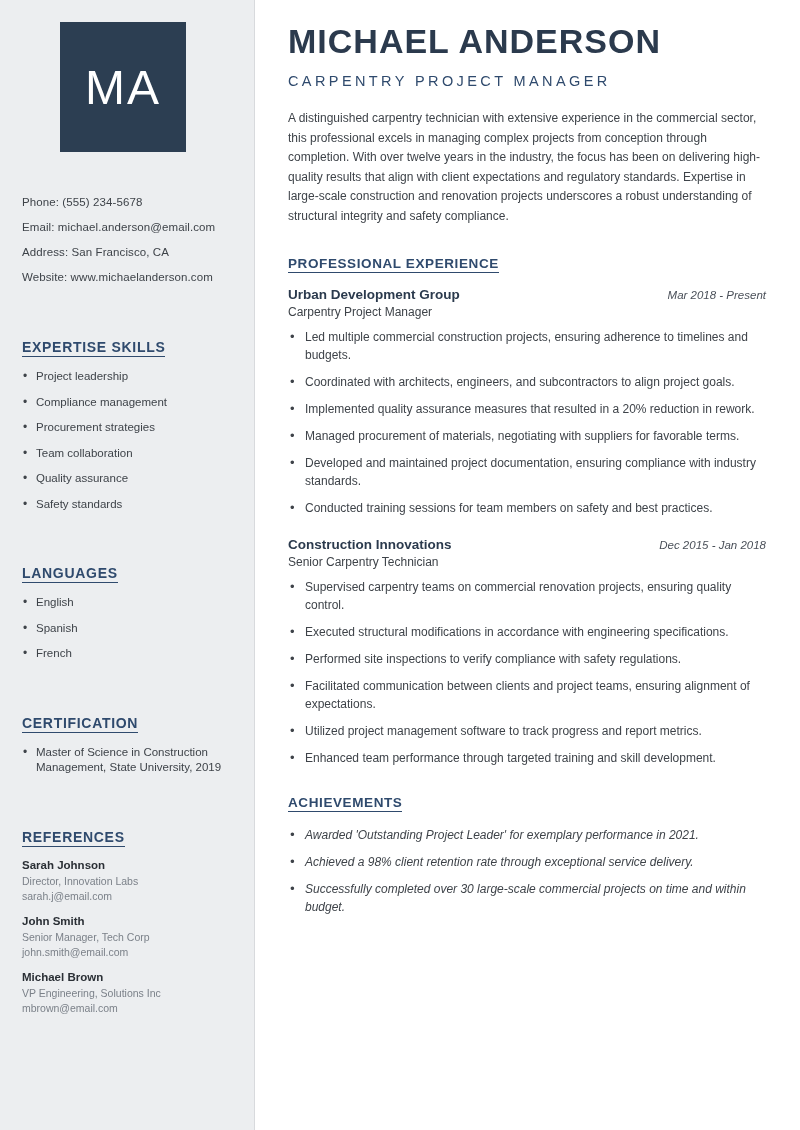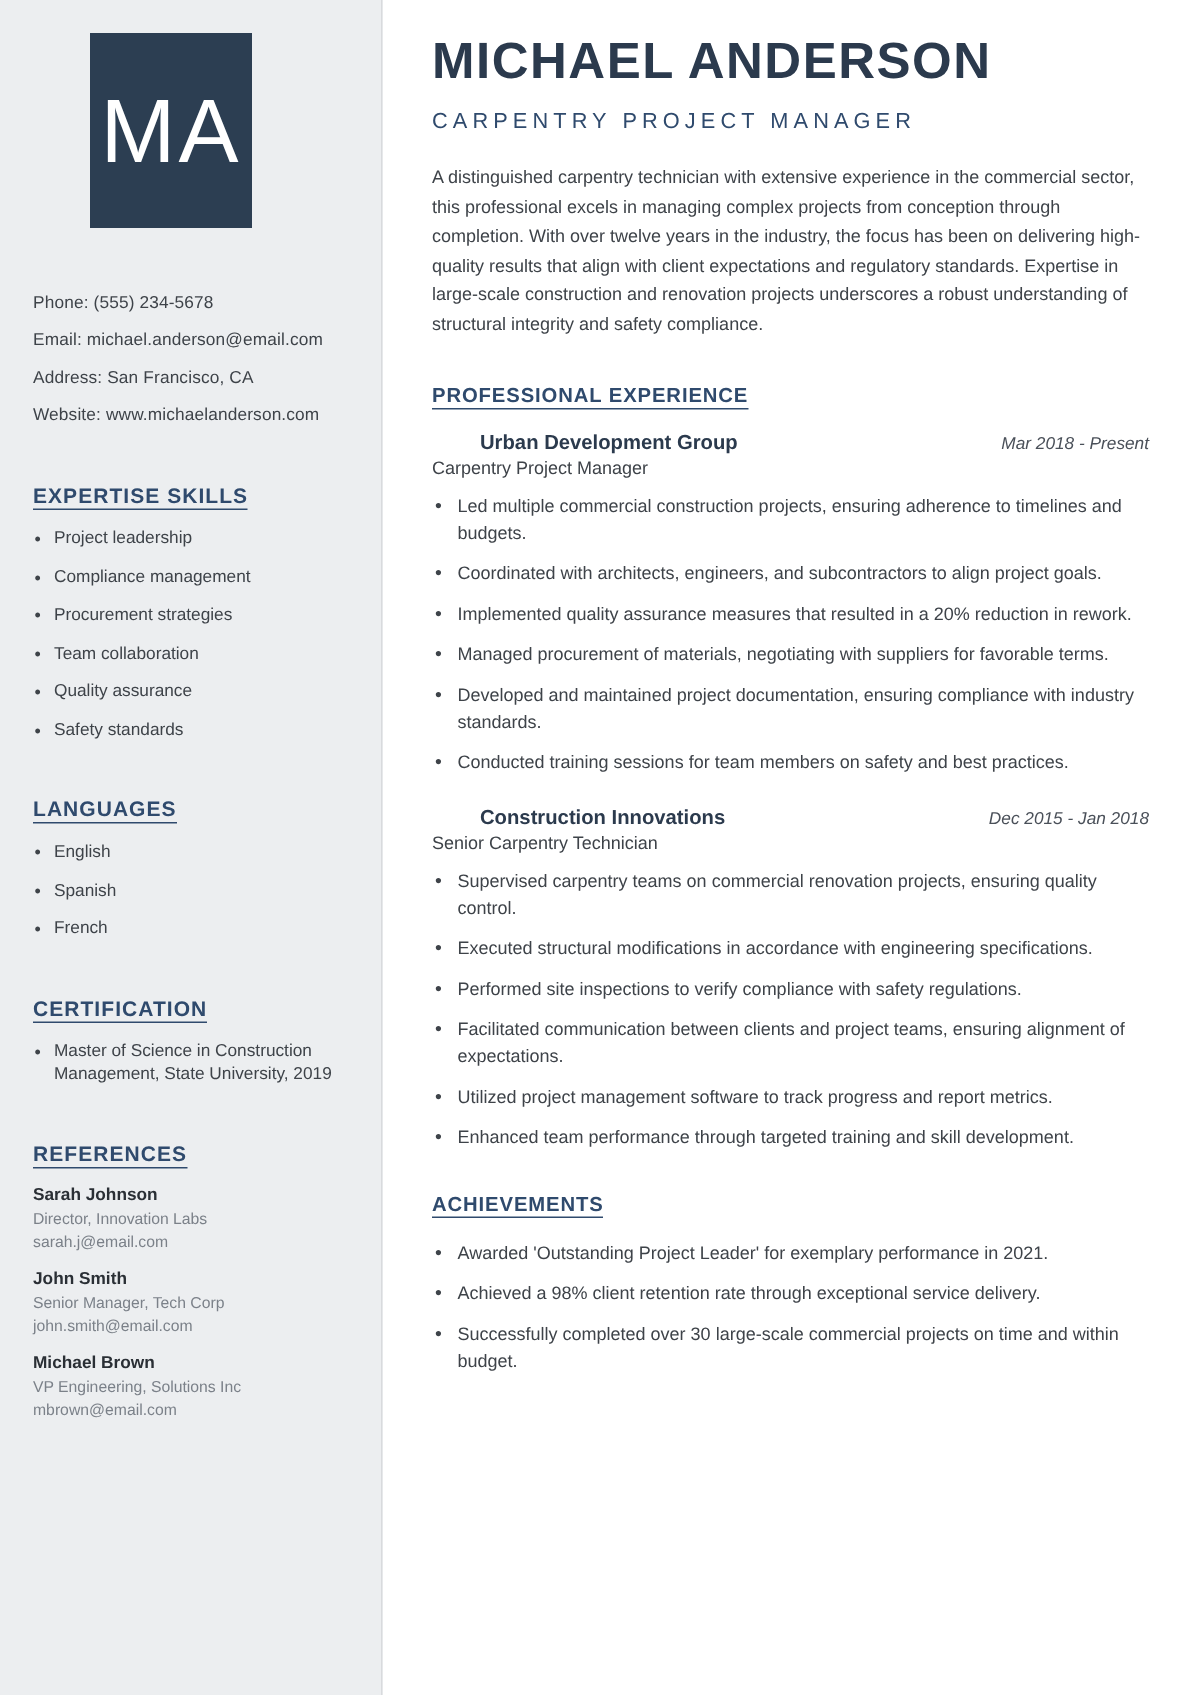--- a/index.html
+++ b/index.html
@@ -19,28 +19,28 @@
 
   
   .sidebar {
     width: 255px;
     min-width: 255px;
     background: #eceef0;
     border-right: 1px solid #d8dadd;
     padding: 22px 24px 20px 22px;
   }
   .monogram {
-    width: 108px;
+    width: 126px;
     height: 130px;
     background: #2c3e52;
     color: #ffffff;
     display: flex;
     align-items: center;
     justify-content: center;
-    font-size: 60px;
+    font-size: 48px;
     letter-spacing: 2px;
     font-weight: 400;
     margin: 0 auto 0 38px;
   }
   .contact {
     margin-top: 44px;
   }
   .contact div {
     font-size: 11.5px;
     color: #3e4349;
@@ -48,21 +48,21 @@
     letter-spacing: 0.1px;
   }
   .side-head {
     color: #2f4a6d;
     font-size: 14px;
     font-weight: bold;
     letter-spacing: 0.7px;
     border-bottom: 1.5px solid #2f4a6d;
     display: inline-block;
     padding-bottom: 1px;
-    margin: 26px 0 12px 0;
+    margin: 43px 0 12px 0;
   }
   ul.bullets {
     margin: 0; padding: 0; list-style: none;
   }
   ul.bullets li {
     font-size: 11.5px;
     color: #3e4349;
     position: relative;
     padding-left: 14px;
     margin-bottom: 10px;
@@ -122,21 +122,20 @@
     border-bottom: 1.5px solid #2f4a6d;
     display: inline-block;
     padding-bottom: 1px;
     margin: 8px 0 14px 0;
   }
   .job-row {
     display: flex;
     align-items: baseline;
     justify-content: space-between;
     margin-bottom: 3px;
-    margin-left: 32px;
   }
   .job-company {
     font-size: 13.5px;
     font-weight: bold;
     color: #2b3a4d;
   }
   .job-dates {
     font-size: 11.5px;
     font-style: italic;
     color: #4a5059;
@@ -159,21 +158,21 @@
     margin-bottom: 9px;
     line-height: 1.5;
   }
   ul.mbullets li:before {
     content: "•";
     position: absolute;
     left: 2px;
     top: -1px;
     font-size: 13px;
   }
-  .achv li { margin-bottom: 10px; }
+  .achv li { margin-bottom: 10px; font-style: italic; }
   .section { margin-bottom: 6px; }
 </style>
 </head>
 <body>
 
 <div class="page">
 
   <aside class="sidebar">
 
     <div class="monogram">MA</div>

